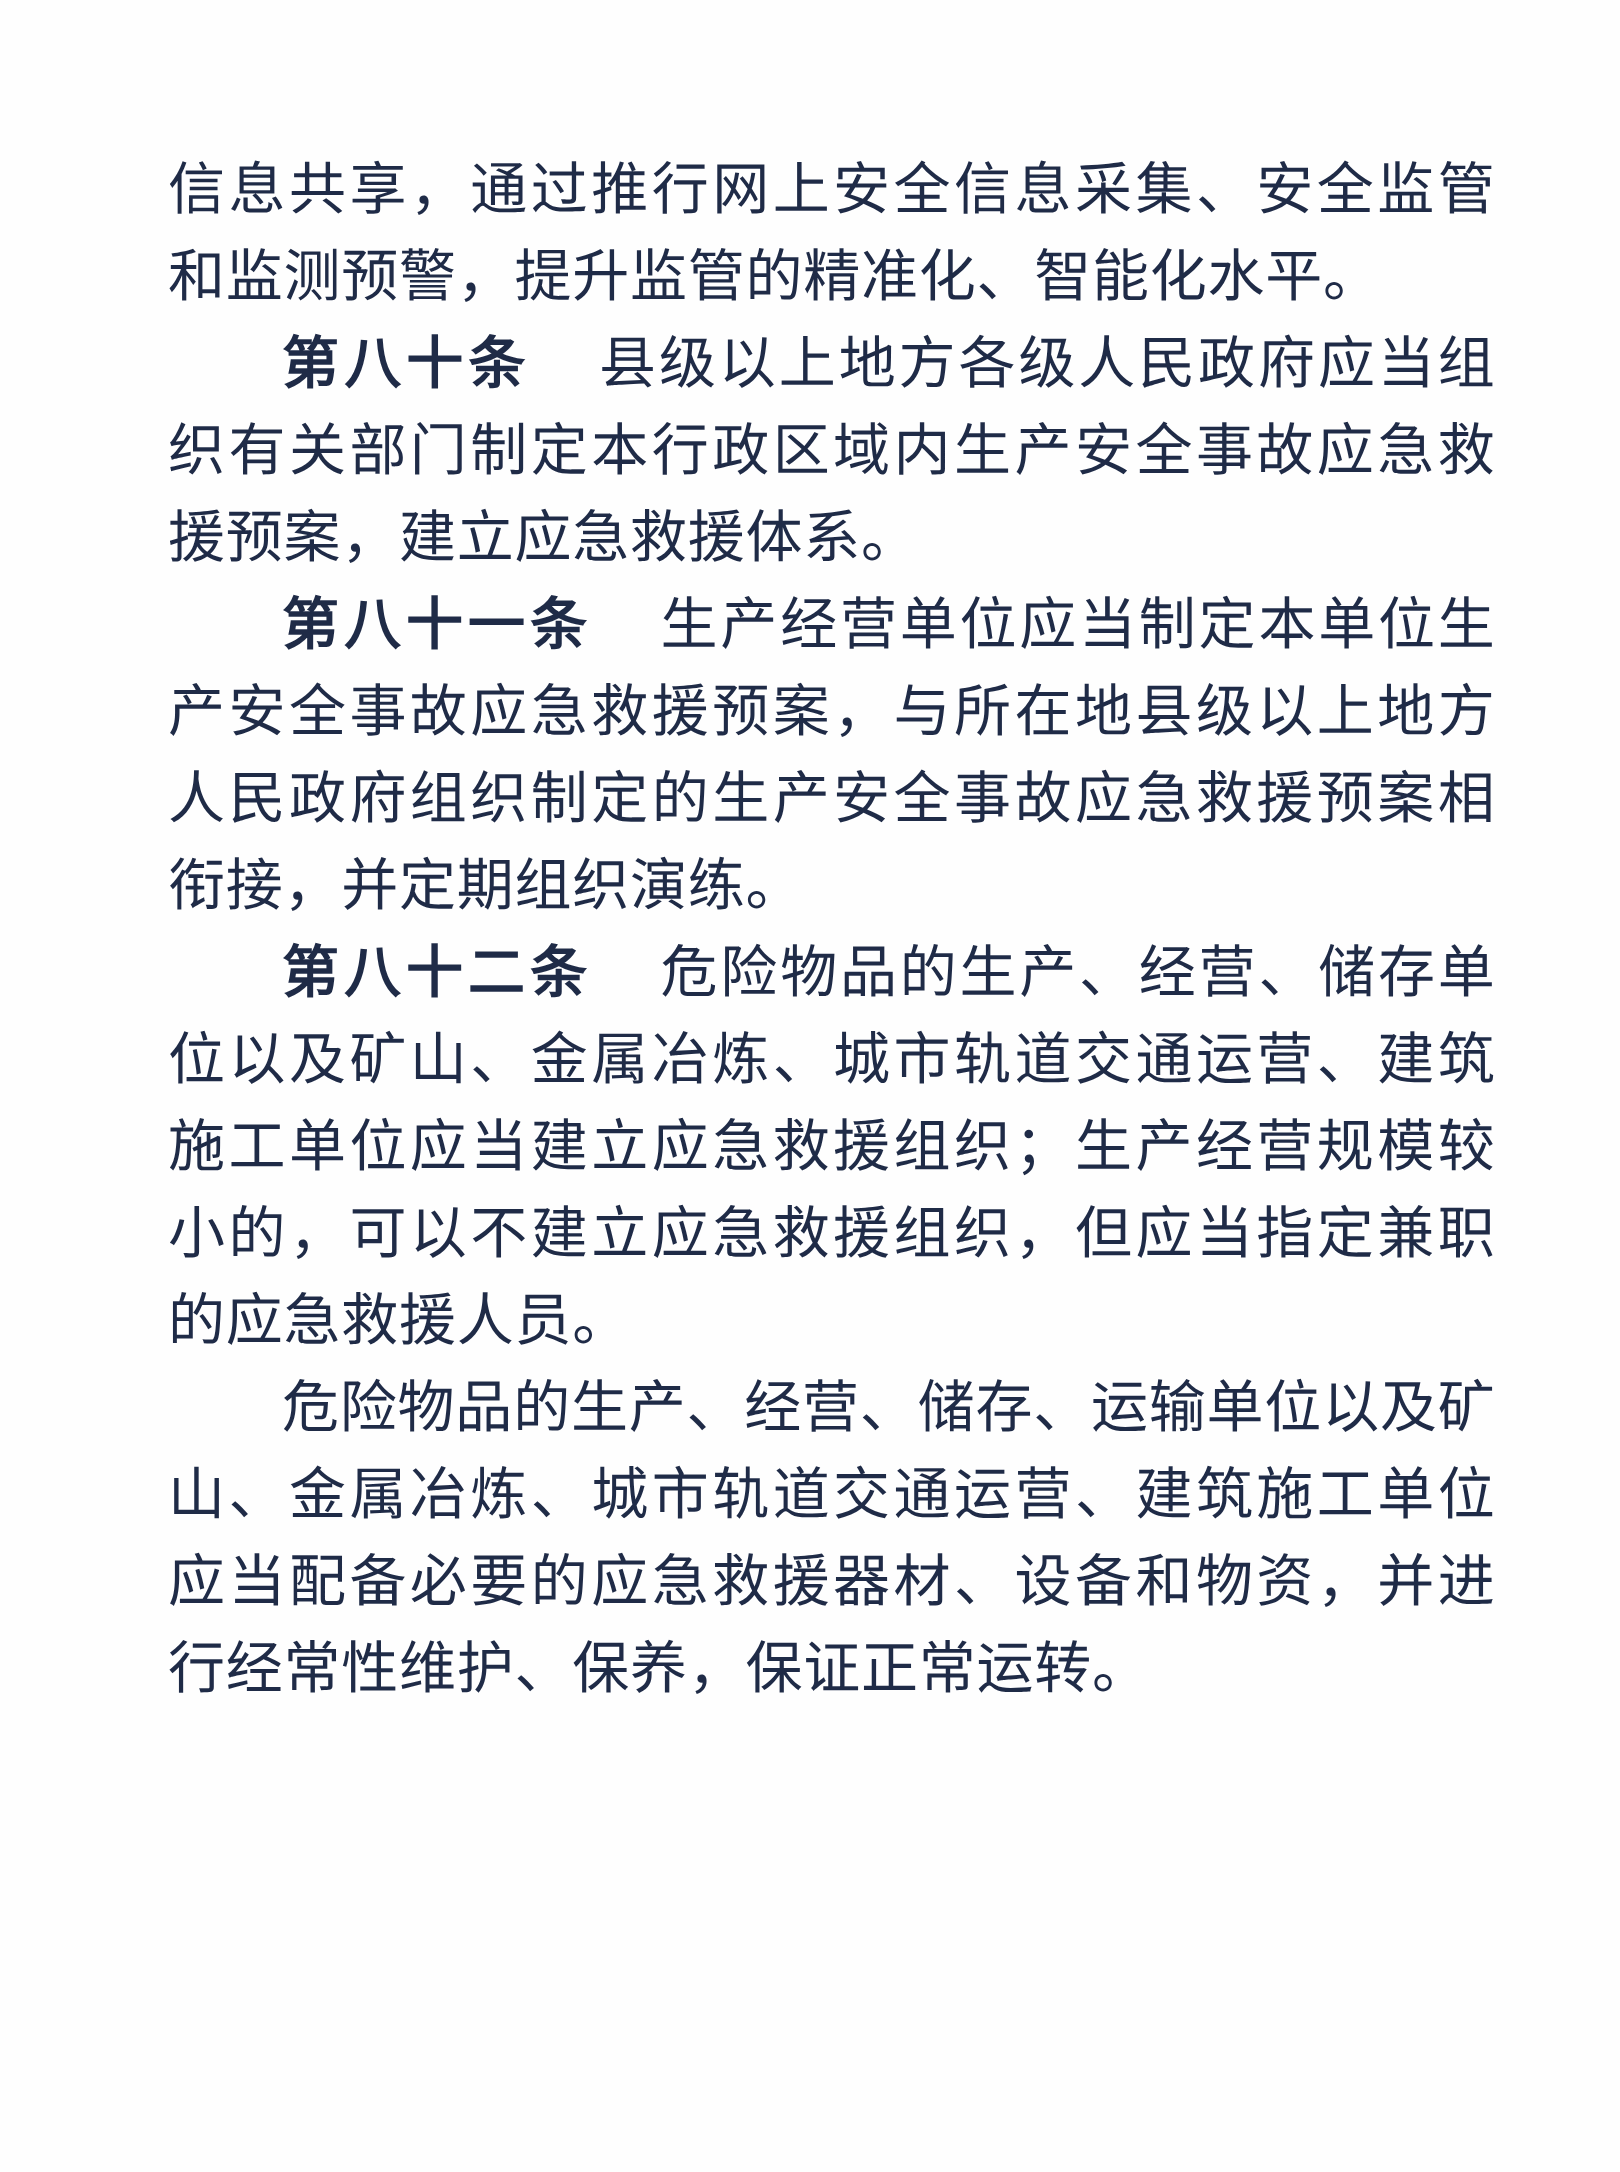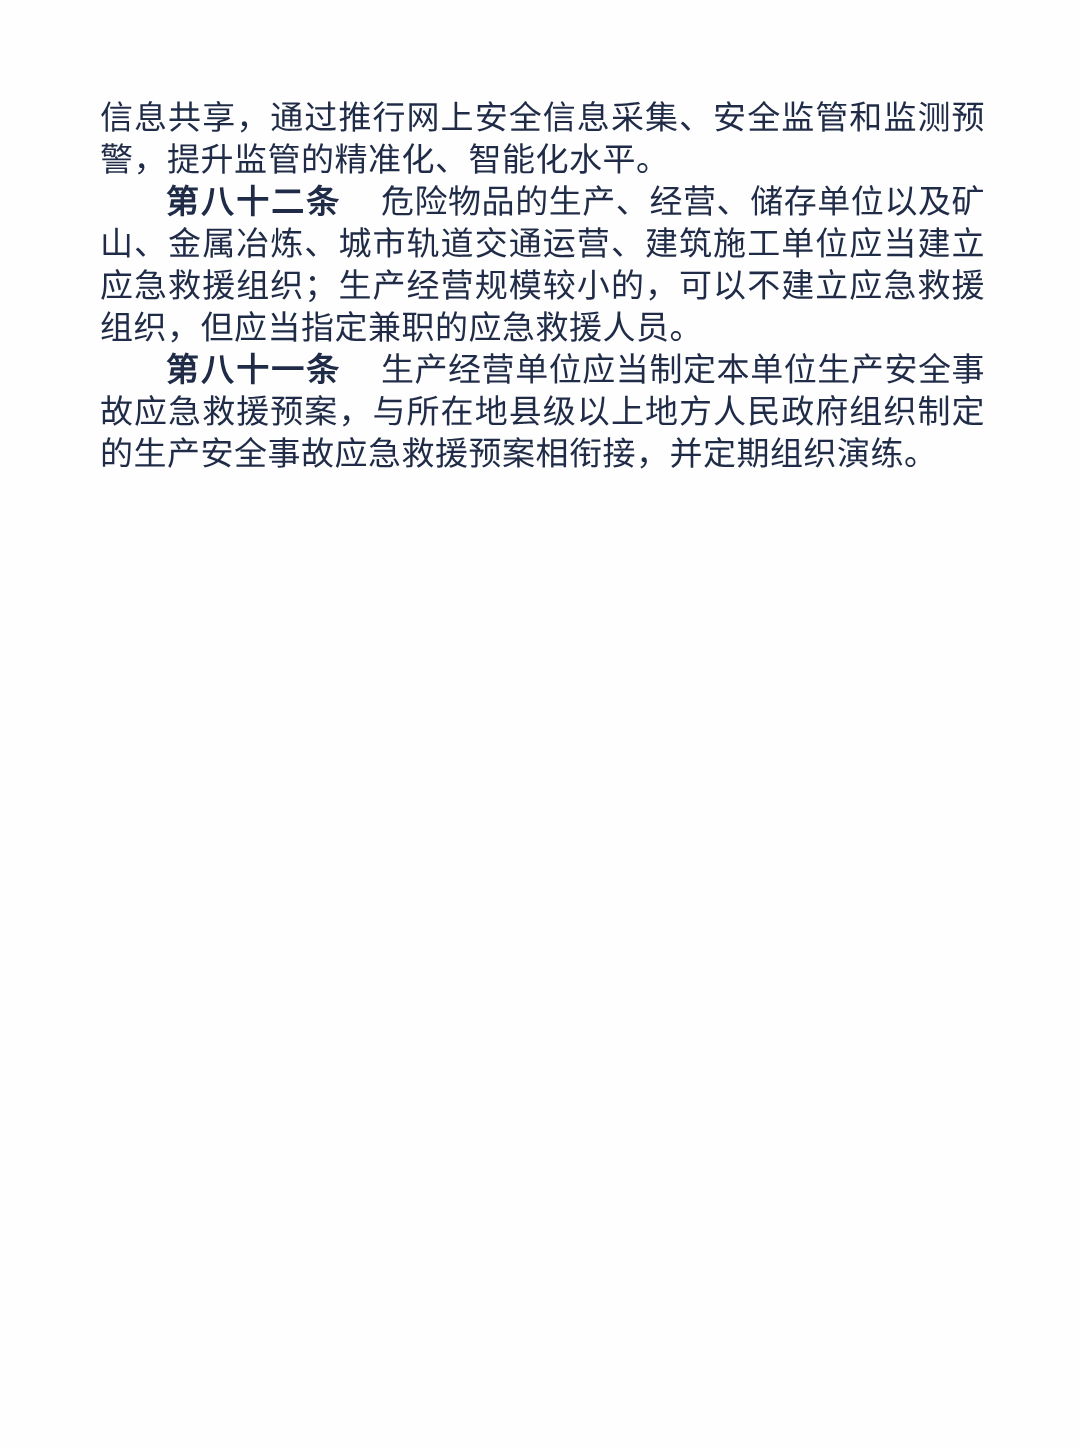--- a/index.html
+++ b/index.html
@@ -16,24 +16,25 @@
   .page {
     box-sizing: border-box;
     width: 1080px;
     height: 1448px;
     background: #fefefe;
     padding: 97px 95px 0 100px;
   }
   .doc {
     width: 885px;
     color: #1f2b47;
-    font-size: 33px;
-    line-height: 42px;
+    font-size: 38px;
+    line-height: 58px;
     text-align: justify;
     letter-spacing: 0.5px;
+    margin-left: 12px;
   }
   .para {
     margin: 0;
     padding: 0;
   }
   .indent {
     text-indent: 2em;
   }
   .art {
     font-weight: bold;
@@ -43,22 +44,24 @@
   }
 </style>
 </head>
 <body>
 
 <div class="page" style="background: rgb(254, 254, 254);">
   <div class="doc" style="color: rgb(31, 43, 71);">
 
     <p class="para"><span>信息共享，通过推行网上安全信息采集、安全监管和监测预警，提升监管的精准化、智能化水平。</span></p>
 
+    <p class="para indent"><span class="art">第八十条</span><span>县级以上地方各级人民政府应当组织有关部门制定本行政区域内生产安全事故应急救援预案，建立应急救援体系。</span></p>
 
+
+    <p class="para indent"><span class="art">第八十一条</span><span>生产经营单位应当制定本单位生产安全事故应急救援预案，与所在地县级以上地方人民政府组织制定的生产安全事故应急救援预案相衔接，并定期组织演练。</span></p>
 
     <p class="para indent"><span class="art">第八十二条</span><span>危险物品的生产、经营、储存单位以及矿山、金属冶炼、城市轨道交通运营、建筑施工单位应当建立应急救援组织；生产经营规模较小的，可以不建立应急救援组织，但应当指定兼职的应急救援人员。</span></p>
 
-    <p class="para indent"><span class="art">第八十一条</span><span>生产经营单位应当制定本单位生产安全事故应急救援预案，与所在地县级以上地方人民政府组织制定的生产安全事故应急救援预案相衔接，并定期组织演练。</span></p>
-
+    <p class="para indent"><span>危险物品的生产、经营、储存、运输单位以及矿山、金属冶炼、城市轨道交通运营、建筑施工单位应当配备必要的应急救援器材、设备和物资，并进行经常性维护、保养，保证正常运转。</span></p>
 
 
   </div>
 </div>
 
 </body></html>

